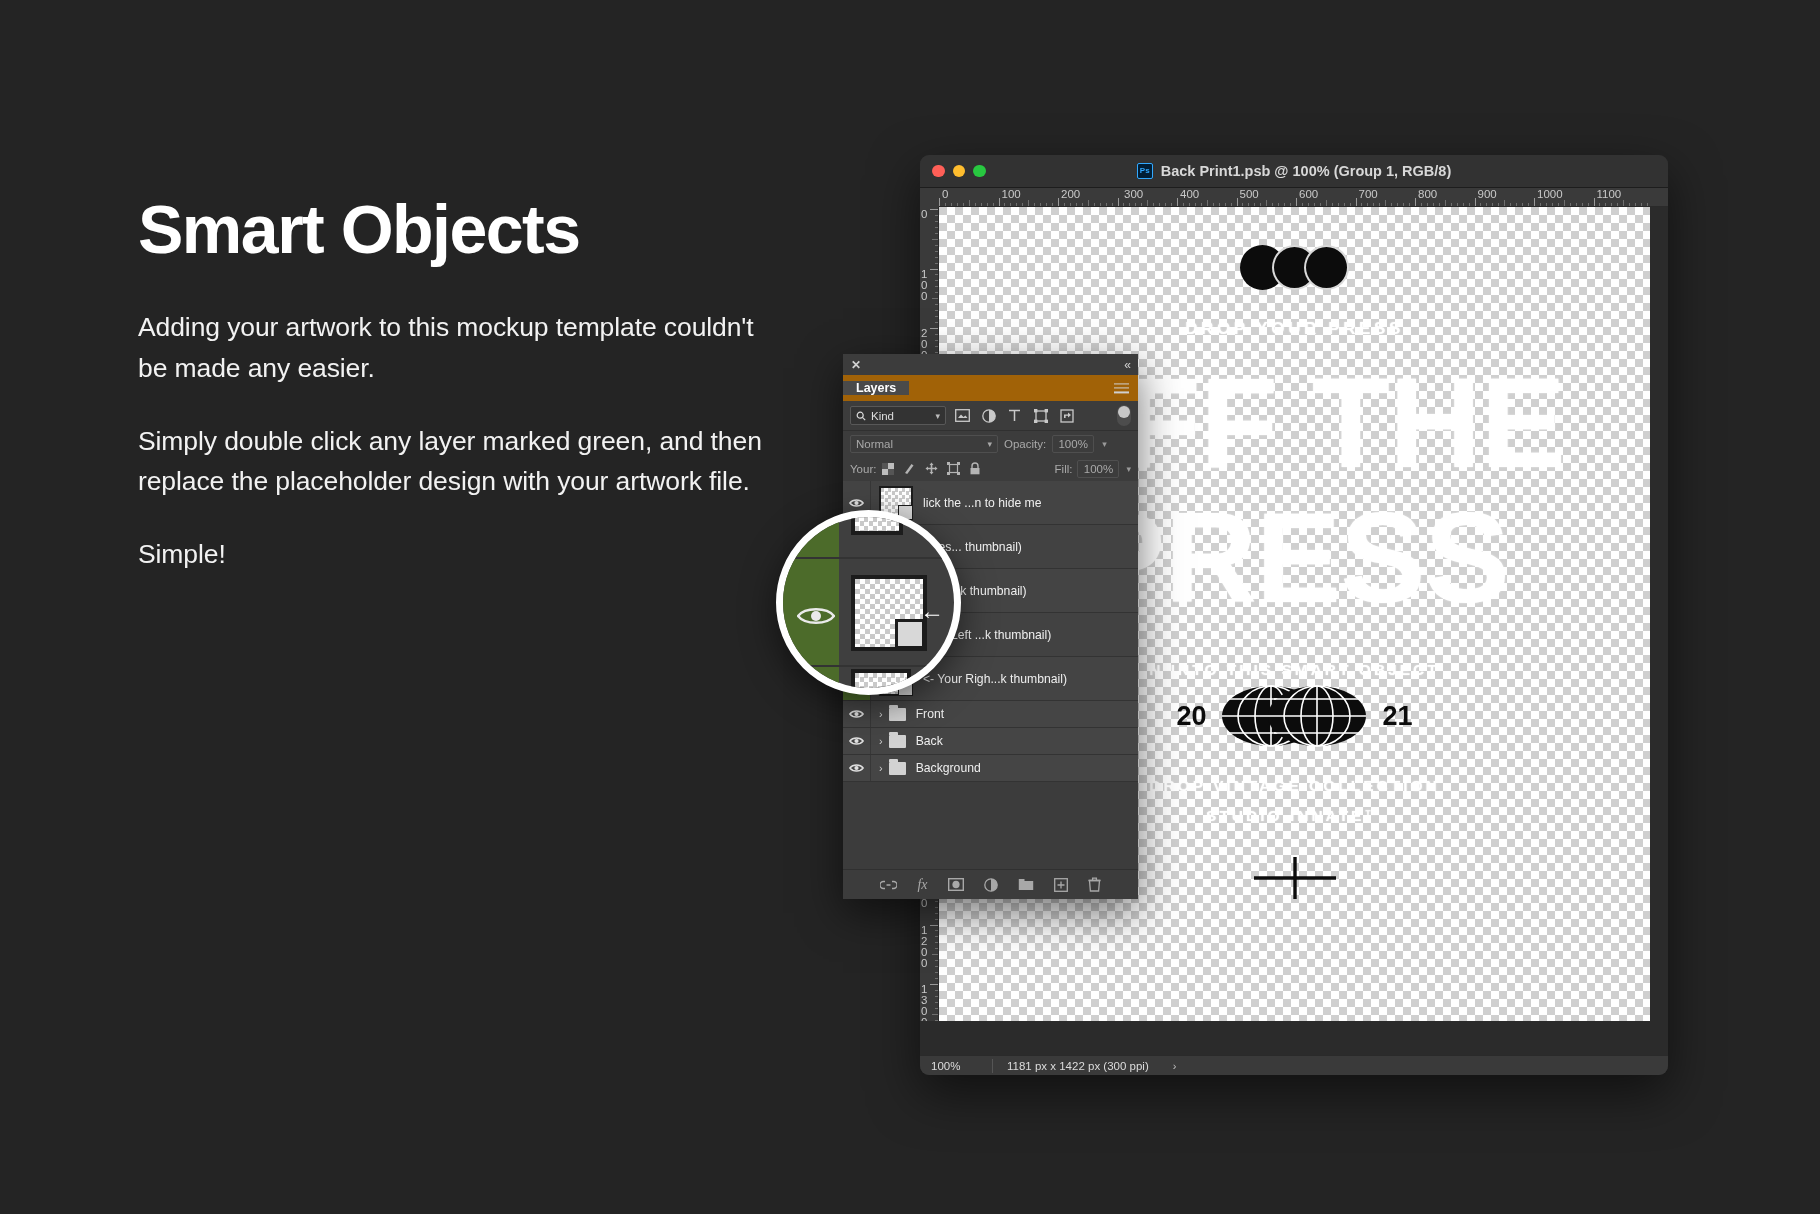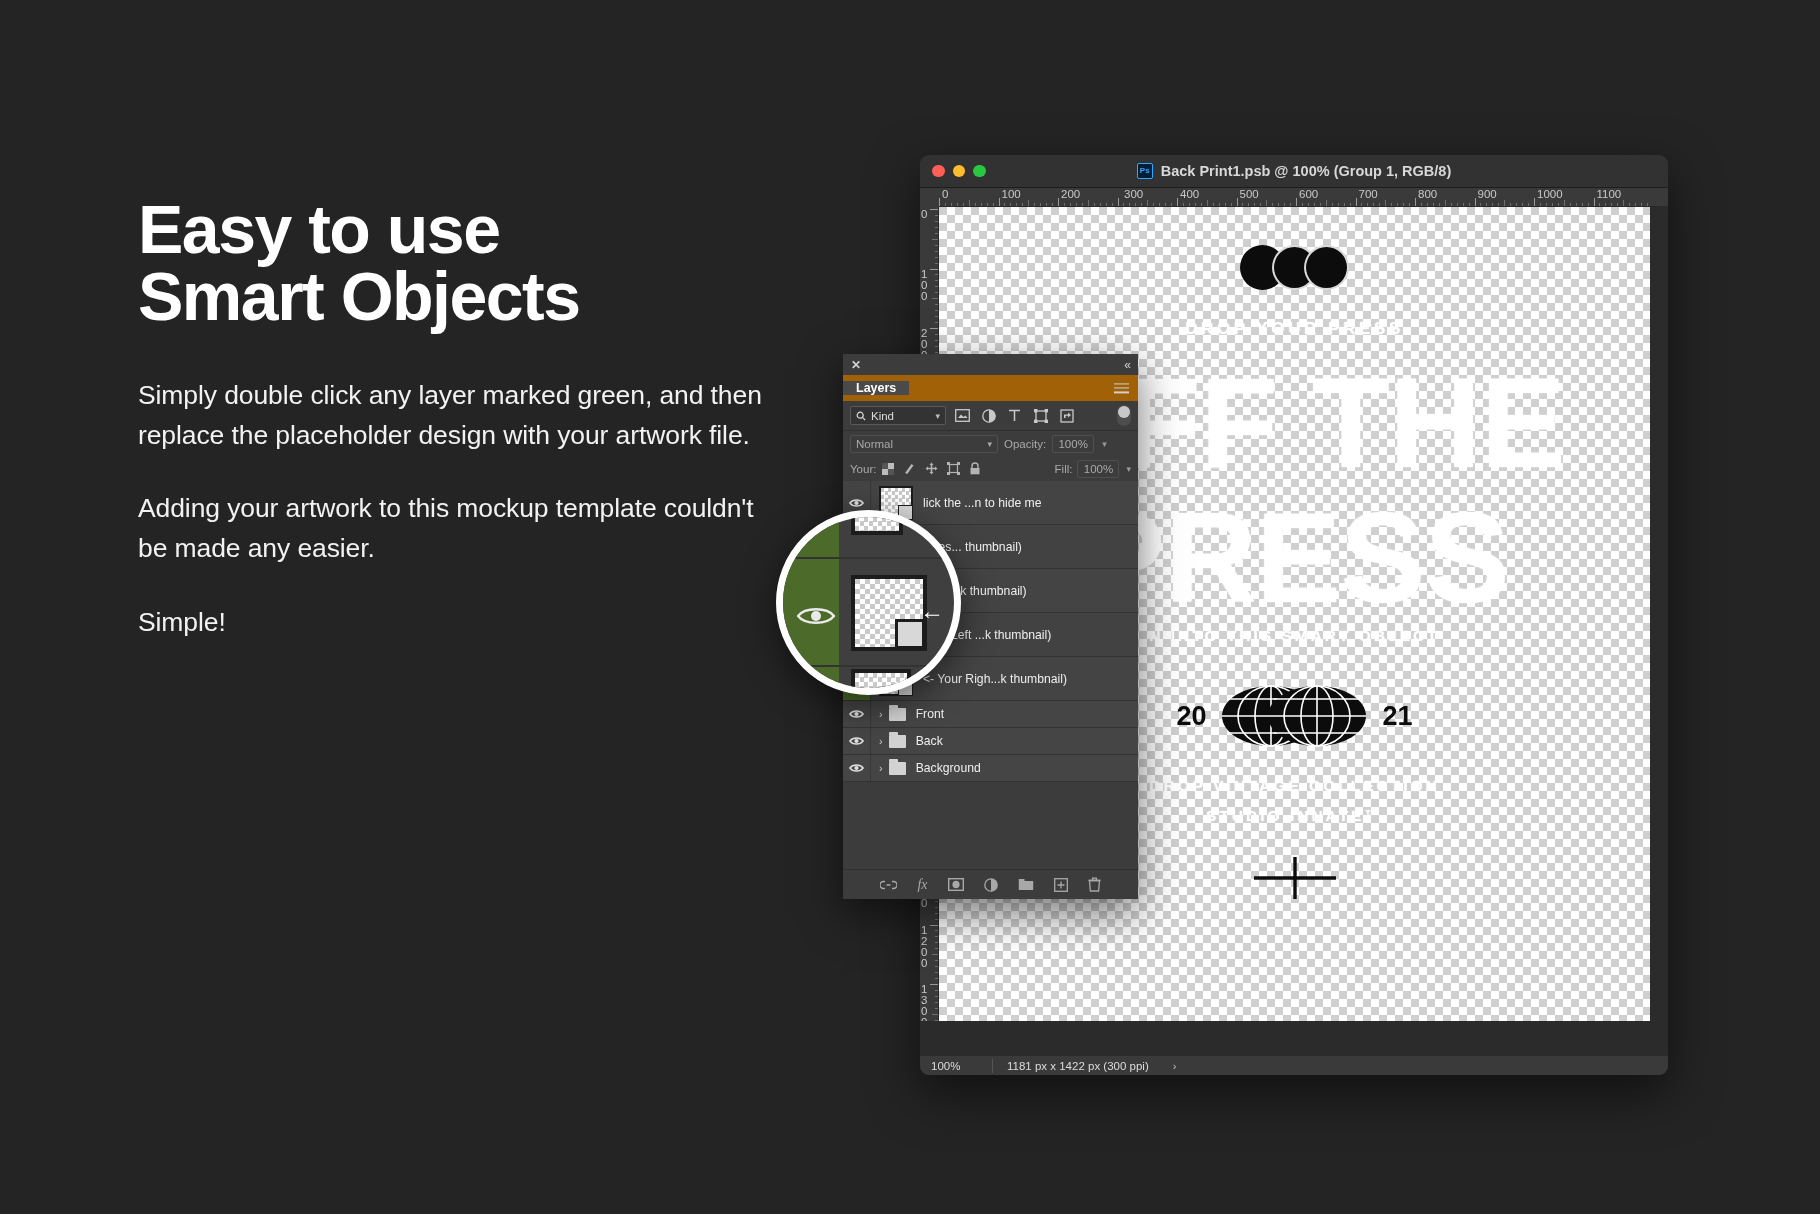--- a/index.html
+++ b/index.html
@@ -333,26 +333,25 @@
     color: #ffffff; font-size: 24px; font-weight: 700; line-height: 1;
   }
 </style>
 </head>
 <body>
 
 <div id="stage">
 
   <div class="copy">
     <div class="headline">
-      <div>Easy to use</div>
       <div>Smart Objects</div>
     </div>
     <div class="body-block">
+      <p class="para">Adding your artwork to this mockup template couldn't be made any easier.</p>
       <p class="para">Simply double click any layer marked green, and then replace the placeholder design with your artwork file.</p>
-      <p class="para">Adding your artwork to this mockup template couldn't be made any easier.</p>
       <p class="para">Simple!</p>
     </div>
   </div>
 
   <div class="ps-window">
 
     <div class="ps-titlebar">
       <div class="traffic">
         <div class="dot red"></div>
         <div class="dot yellow"></div>
@@ -598,21 +597,21 @@
           <div class="circ"></div>
           <div class="circ"></div>
           <div class="circ"></div>
         </div>
 
         <div class="art-text art-small" style="top:112px;">DROP YOUR PRESS</div>
 
         <div class="art-text art-huge" style="top:155px;">OFF THE</div>
         <div class="art-text art-huge" style="top:290px;">PRESS</div>
 
-        <div class="art-text art-tiny" style="top:420px;">N INTO THIS SMART OBJECT</div>
+        <div class="art-text art-tiny" style="top:454px;">N INTO THIS SMART OBJECT</div>
 
         <div class="globes-row" style="top:478px;">
           <span class="yr">20</span>
           <span class="globe-stack">
             <svg class="globe g1" viewBox="0 0 100 62">
               <ellipse cx="50" cy="31" rx="49" ry="30" fill="#0c0c0c"></ellipse>
               <g stroke="#ffffff" stroke-width="1.6" fill="none">
                 <line x1="1" y1="31" x2="99" y2="31"></line>
                 <path d="M7 14 H93"></path>
                   <path d="M7 48 H93"></path>

